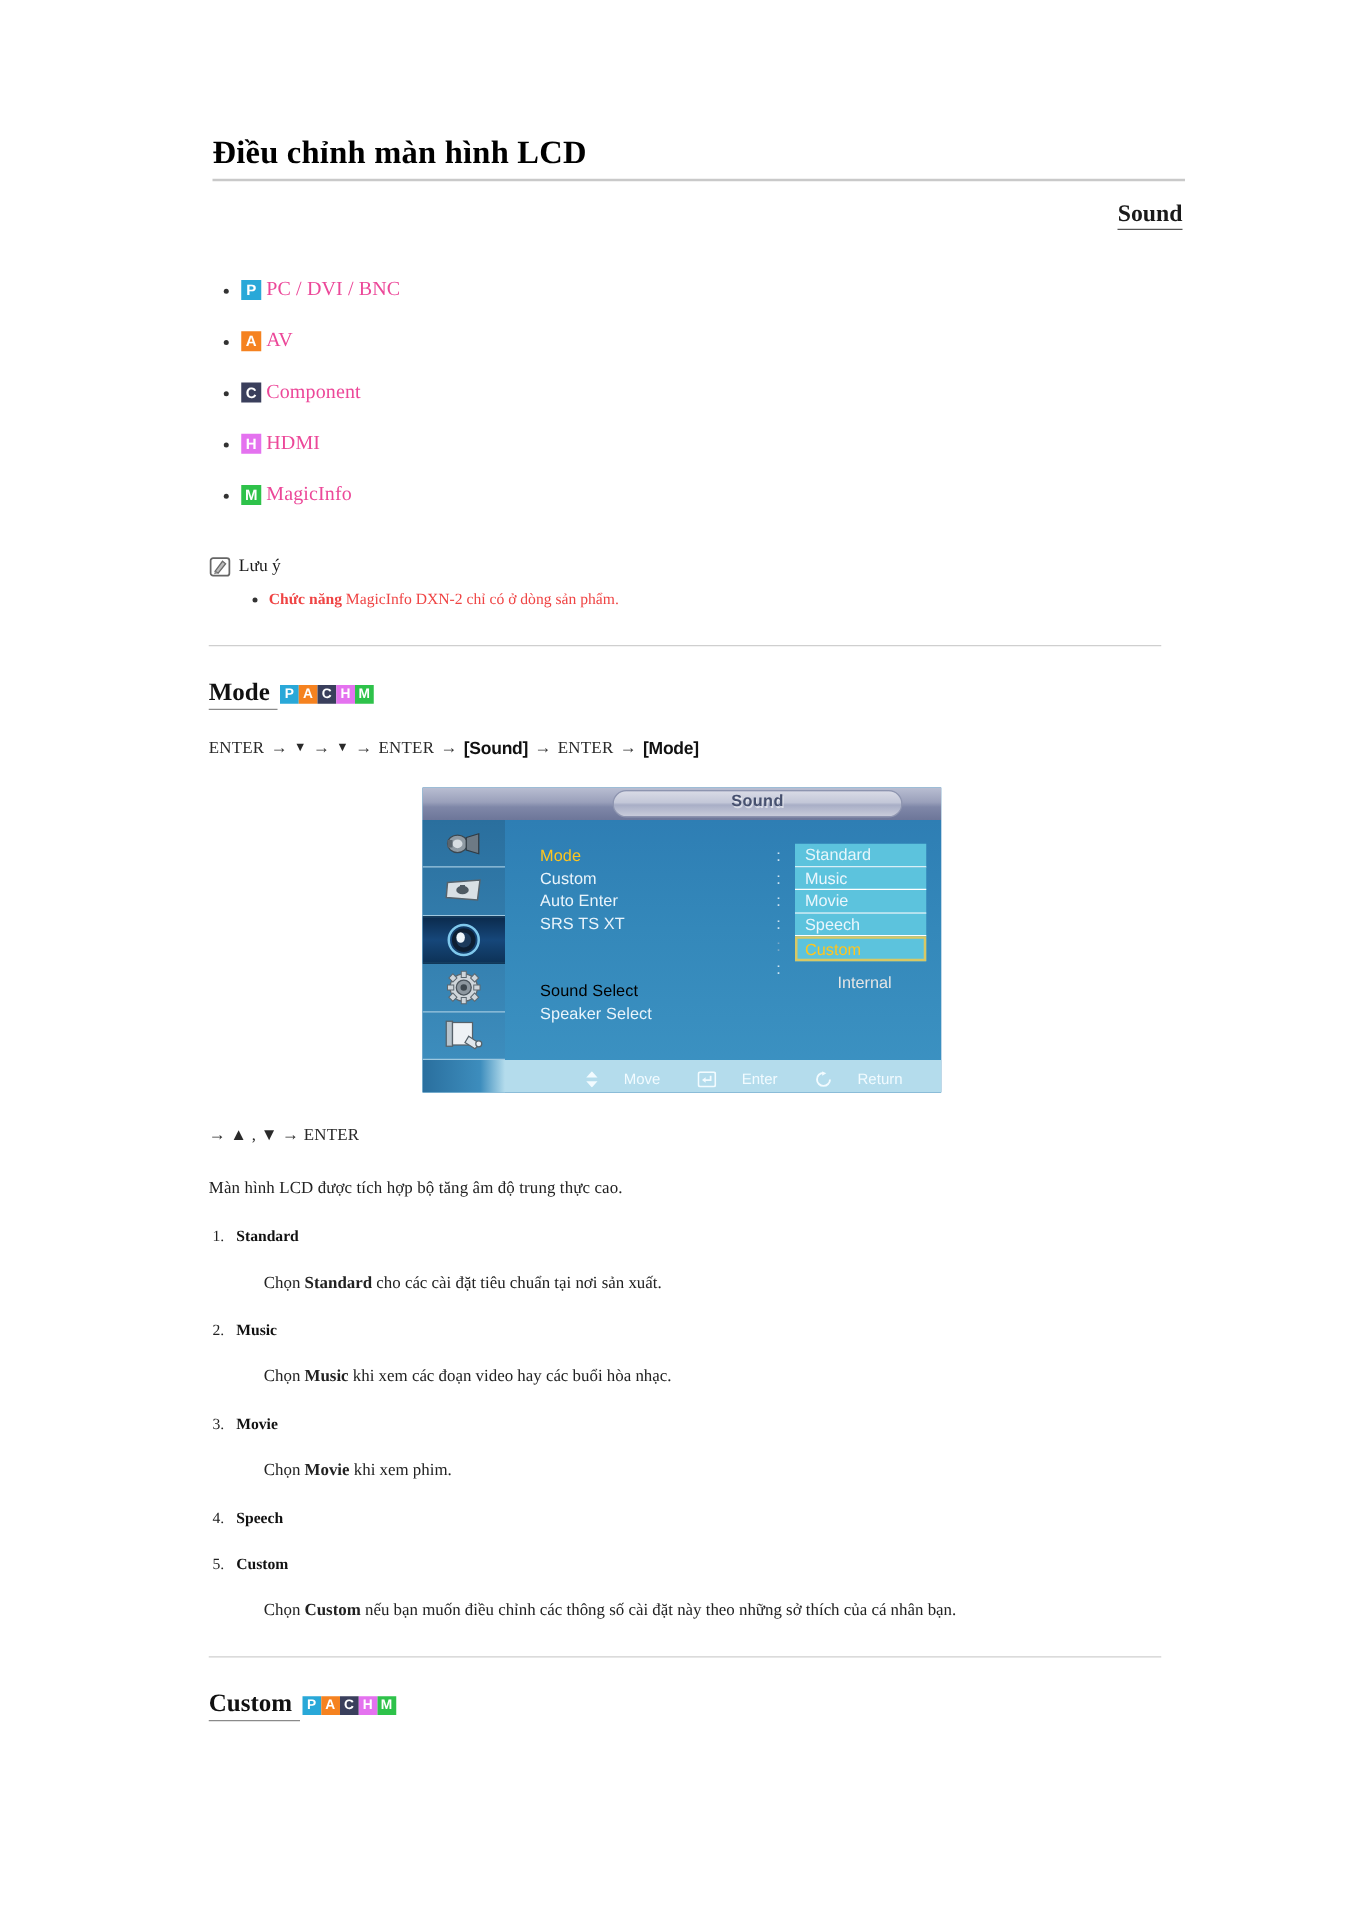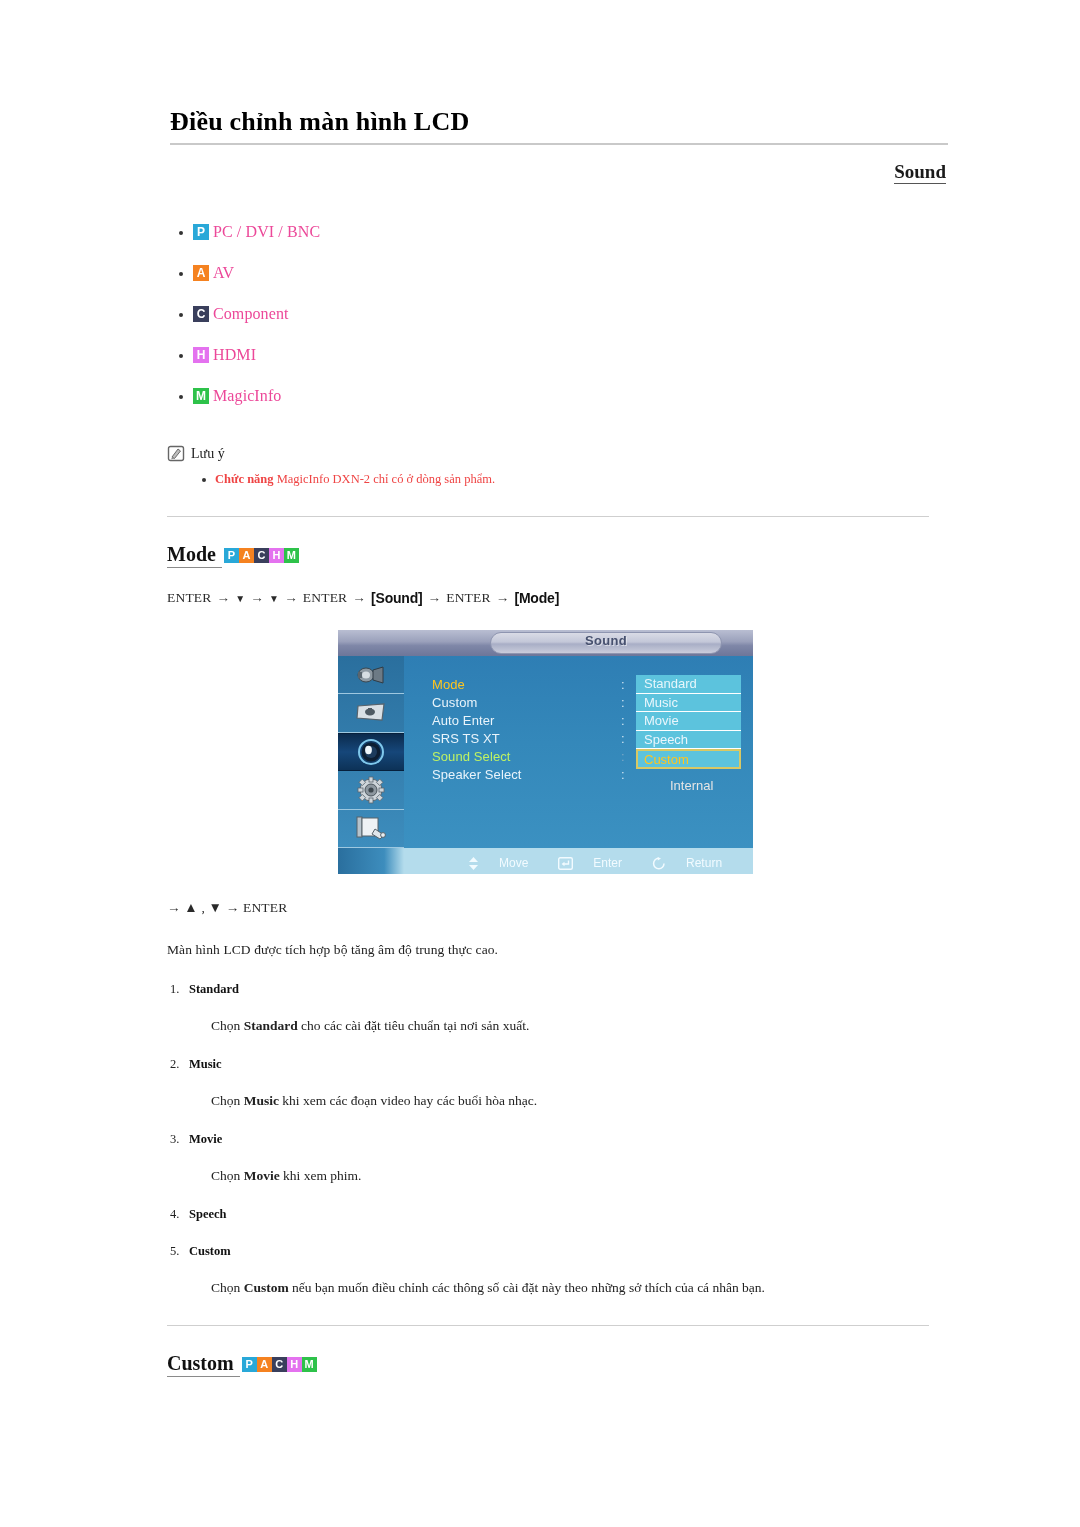--- a/index.html
+++ b/index.html
@@ -293,21 +293,21 @@
   }
   .osd-field {
     height: 18px;
     line-height: 18px;
     font-size: 13px;
     color: #e9f4fb;
     letter-spacing: .1px;
     white-space: nowrap;
   }
   .osd-field.sel { color: #ffc51e; }
-  .osd-field.dim { color: #bef264; }
+  .osd-field.dim { color: #000000; margin-top: 36px; }
 
   .osd-colons {
     position: absolute;
     left: 283px; top: 46px;
   }
   .osd-colon {
     height: 18px; line-height: 18px;
     font-size: 13px; color: #cfe4f1;
   }
   .osd-colon.dim { color: #7ba8c6; }

